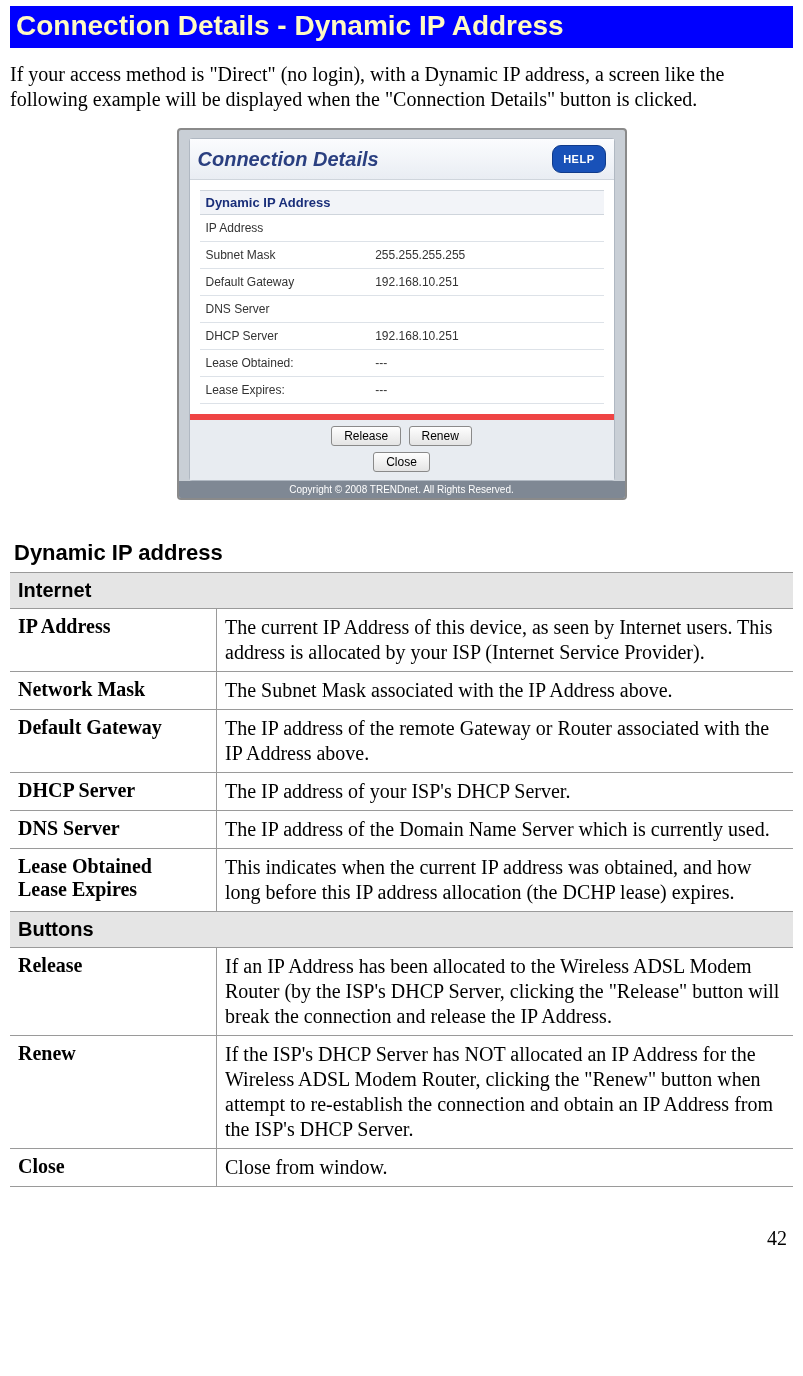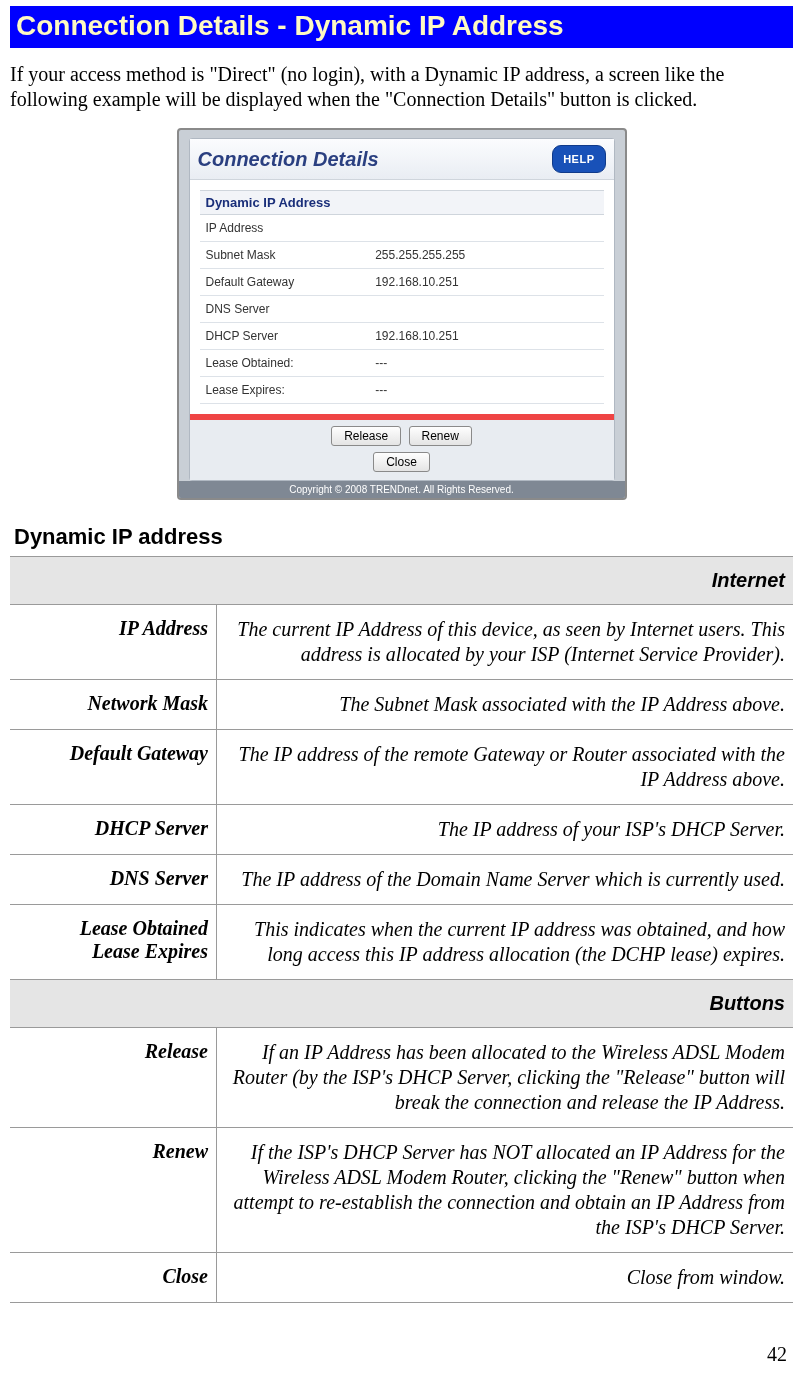--- a/index.html
+++ b/index.html
@@ -21,21 +21,21 @@
     padding: 4px 6px 6px 6px;
     margin-bottom: 14px;
   }
   .intro {
     font-size: 20px;
     line-height: 1.25;
     margin-bottom: 16px;
   }
   .shot-wrap {
     text-align: center;
-    margin-bottom: 24px;
+    margin-bottom: 40px;
   }
   .shot {
     display: inline-block;
     border: 2px solid #8a8a8a;
     border-radius: 4px;
     background: #c9cfd6;
     width: 450px;
     box-sizing: border-box;
     padding: 8px 0 0 0;
     font-family: Arial, Helvetica, sans-serif;
@@ -135,24 +135,23 @@
     margin: 0 0 6px 4px;
   }
   table.desc {
     width: 100%;
     border-collapse: collapse;
     font-size: 20px;
     border-bottom: 1px solid #9a9a9a;
   }
   table.desc td, table.desc th {
     border-top: 1px solid #9a9a9a;
-    padding: 12px 8px;
+    padding: 6px 8px;
     vertical-align: top;
-    text-align: right;
-    font-style: italic;
+    text-align: left;
   }
   table.desc td.term {
     font-family: "Times New Roman", Times, serif;
     font-weight: bold;
     width: 190px;
     border-right: 1px solid #9a9a9a;
   }
   table.desc td.def {
     font-family: "Times New Roman", Times, serif;
     line-height: 1.25;
@@ -256,21 +255,21 @@
         <td class="term">DHCP Server</td>
         <td class="def">The IP address of your ISP's DHCP Server.</td>
       </tr>
   <tr>
         <td class="term">DNS Server</td>
         <td class="def">The IP address of the Domain Name Server which is currently used.</td>
       </tr>
   <tr>
         <td class="term" style="white-space:pre-line">Lease Obtained
 Lease Expires</td>
-        <td class="def">This indicates when the current IP address was obtained, and how long access this IP address allocation (the DCHP lease) expires.</td>
+        <td class="def">This indicates when the current IP address was obtained, and how long before this IP address allocation (the DCHP lease) expires.</td>
       </tr>
 
   <tr class="section-row">
         <td colspan="2">Buttons</td>
       </tr>
   <tr>
         <td class="term">Release</td>
         <td class="def">If an IP Address has been allocated to the Wireless ADSL Modem Router (by the ISP's DHCP Server, clicking the "Release" button will break the connection and release the IP Address.</td>
       </tr>
   <tr>

